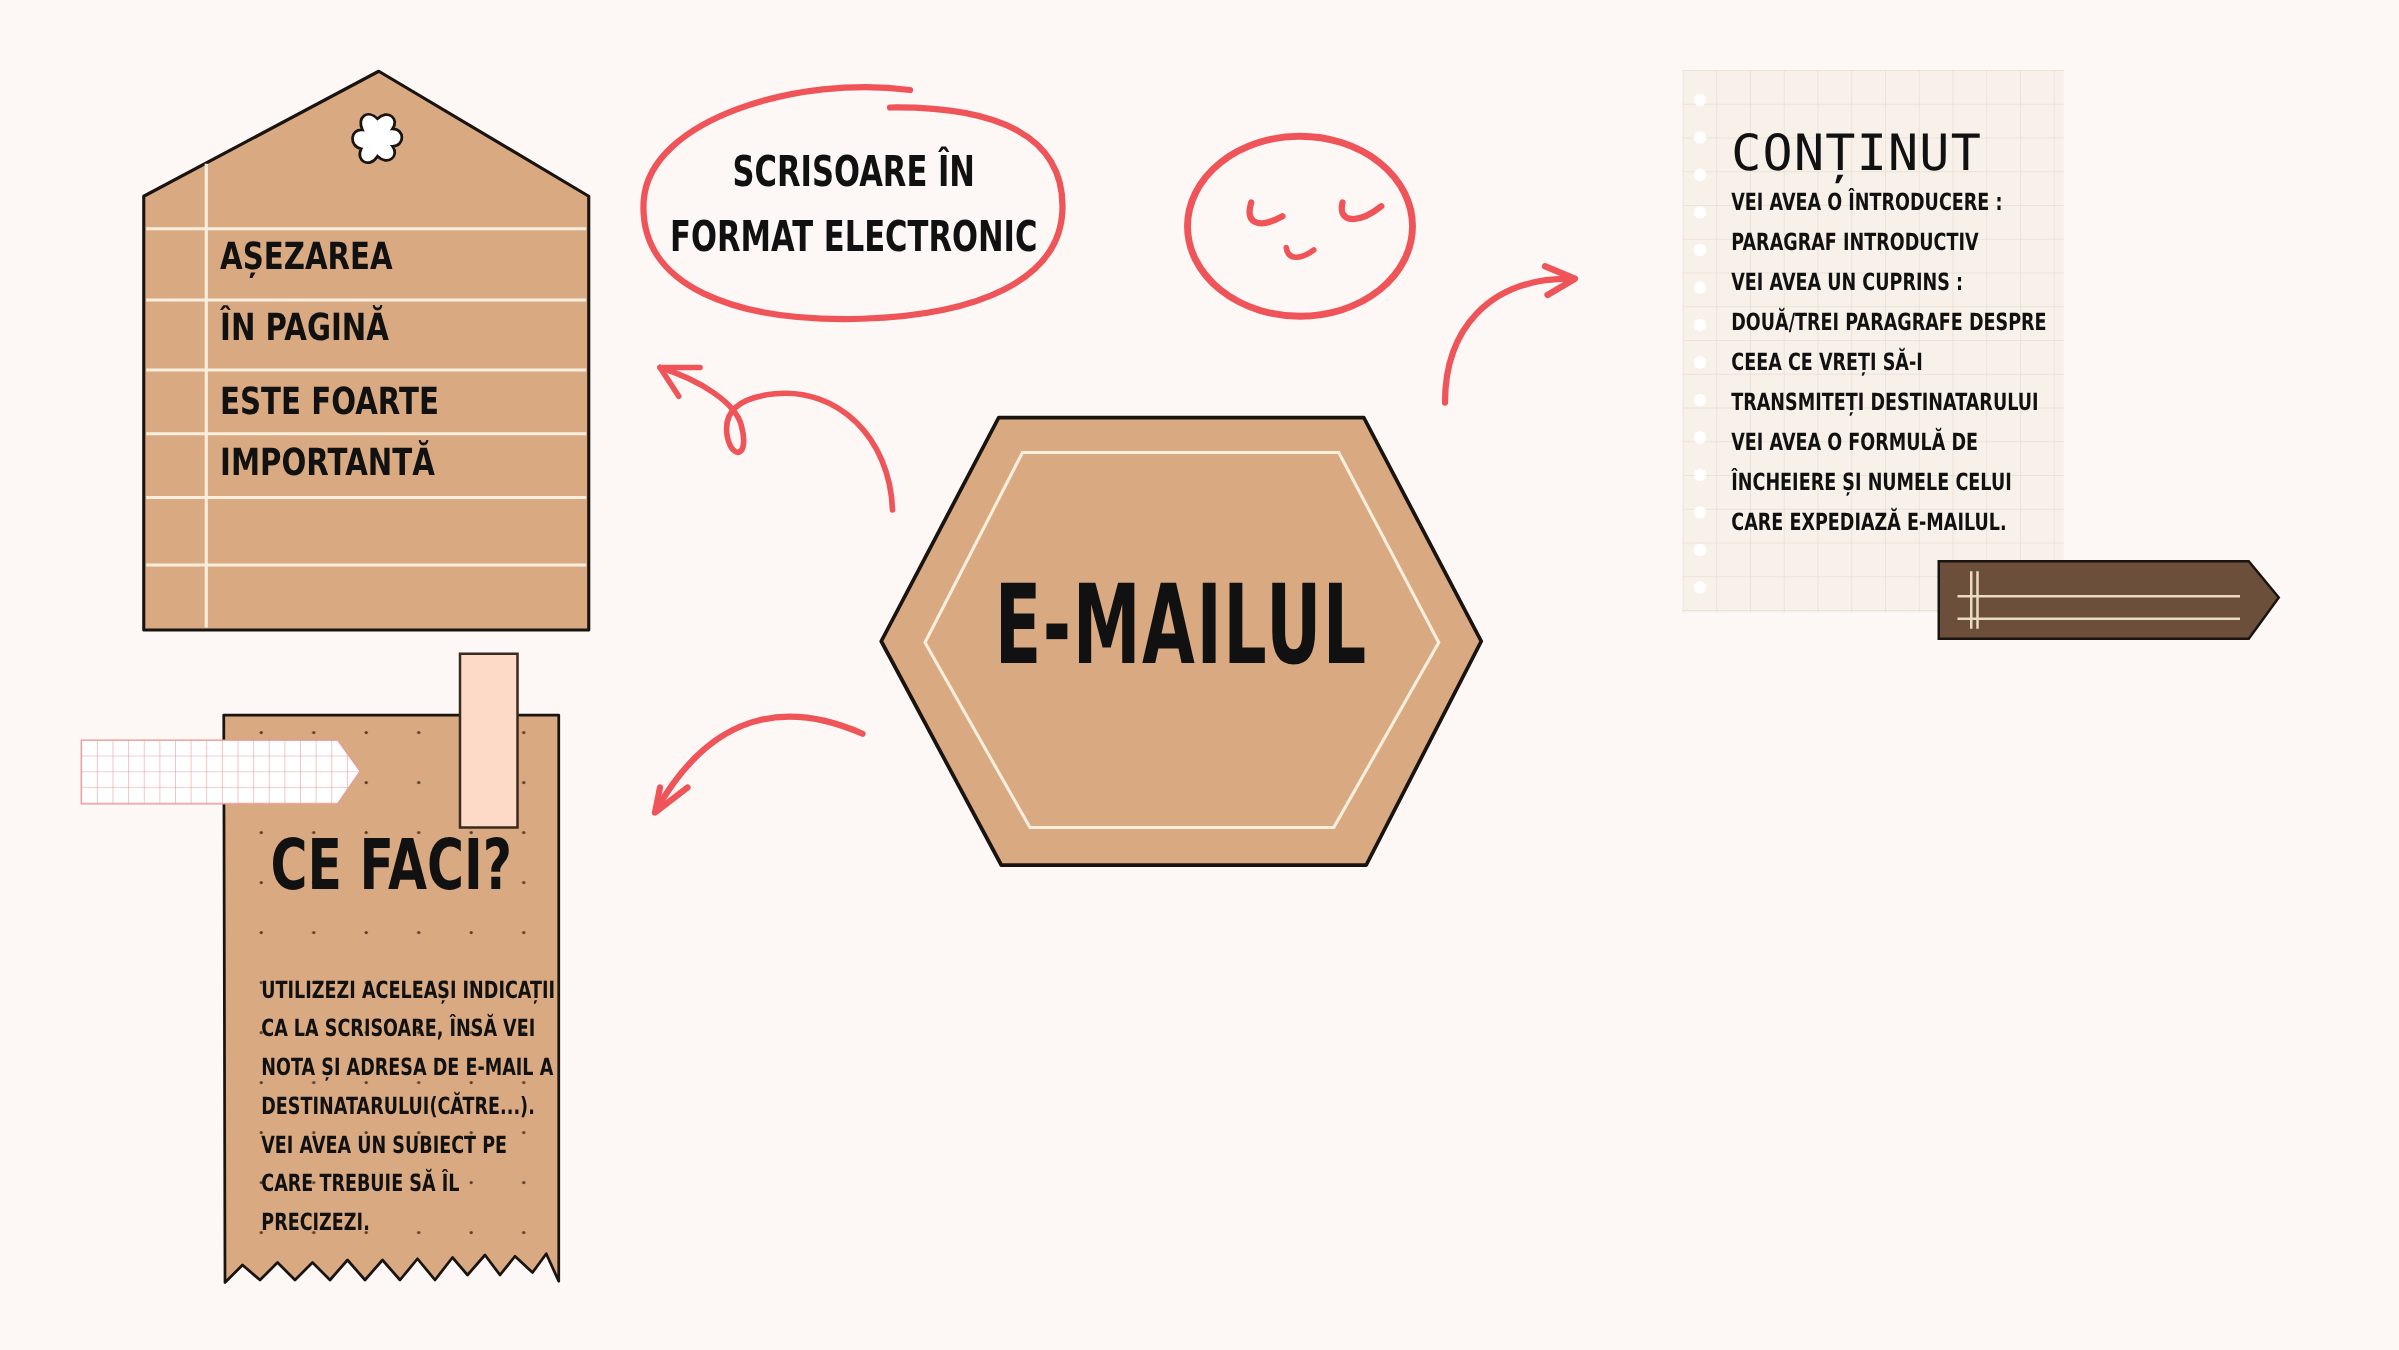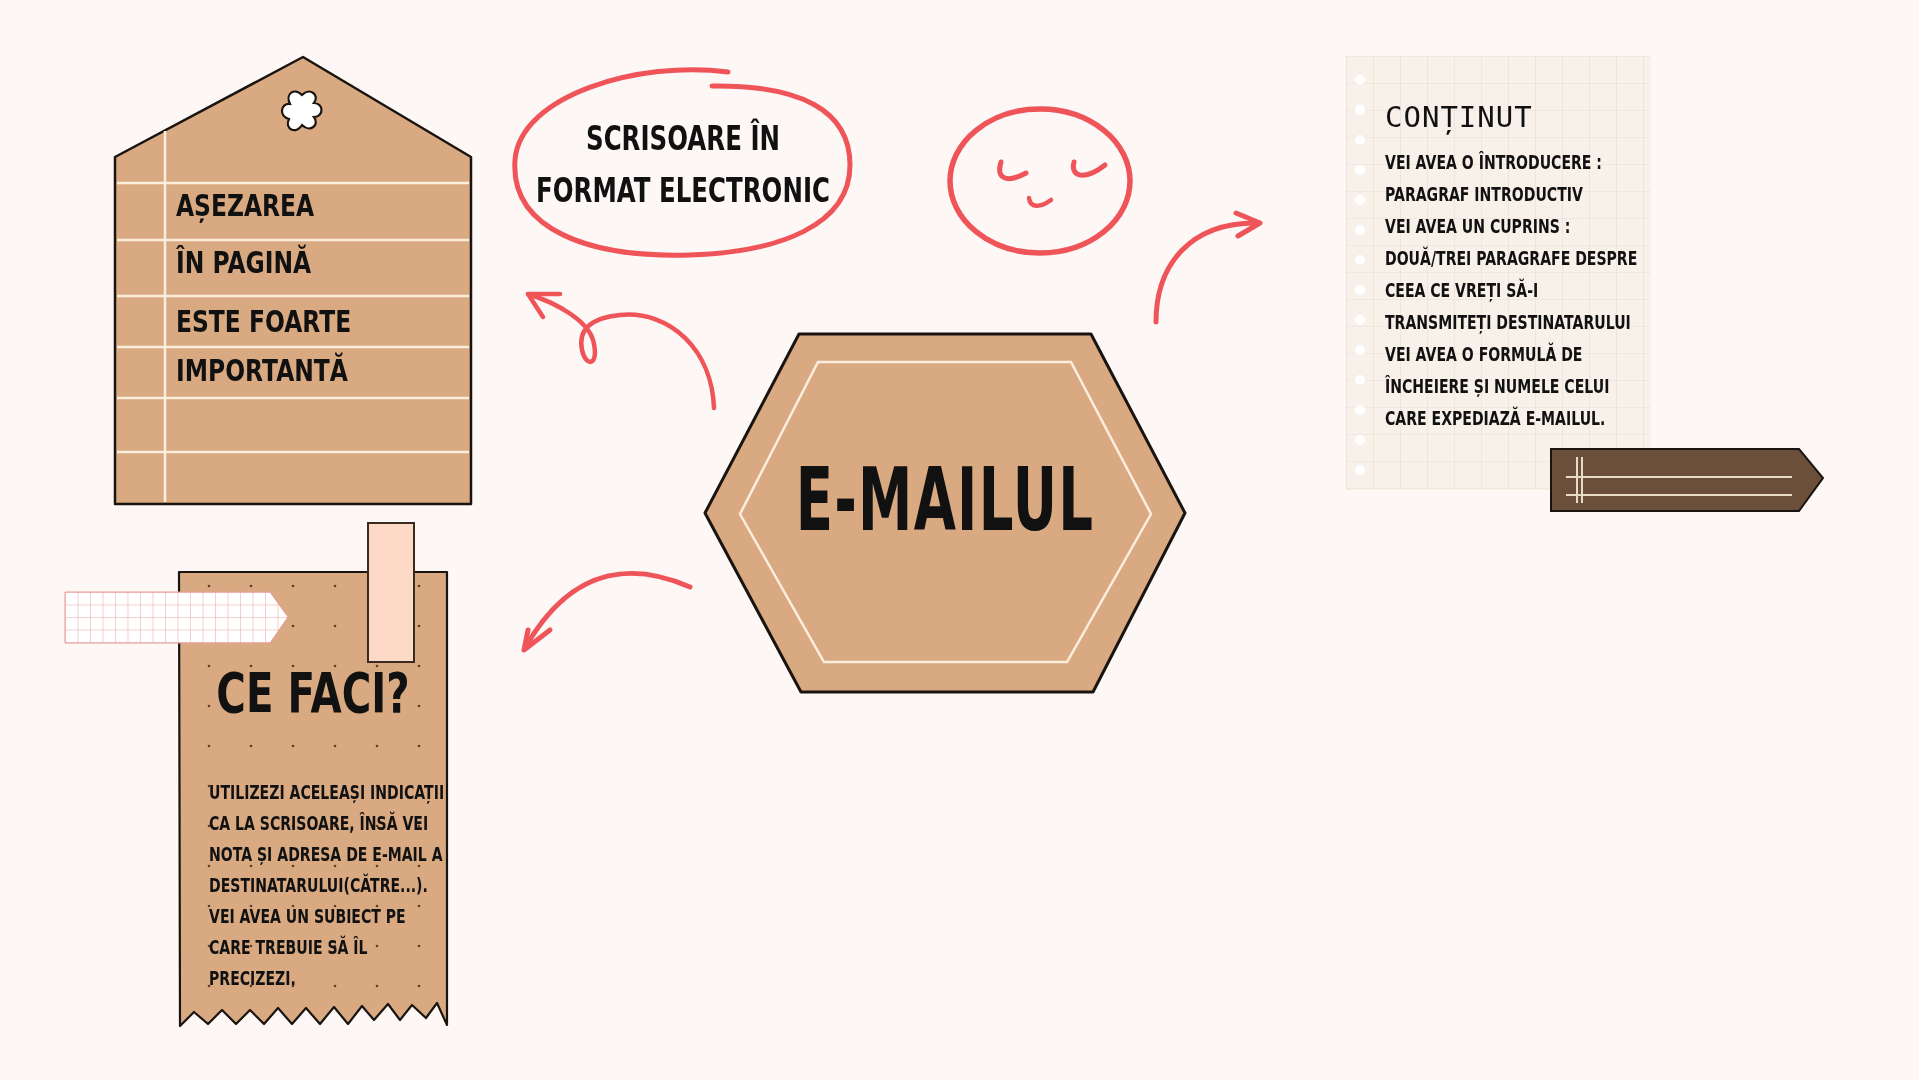--- a/index.html
+++ b/index.html
@@ -15,21 +15,21 @@
     font-weight: bold; text-transform: uppercase;
     letter-spacing: 0px; white-space: nowrap;
   }
   .house-line { font-size: 30px; transform: scaleX(0.78); transform-origin: left top; }
   .bubble-line { font-size: 34px; transform: scaleX(0.72); transform-origin: center top; text-align: center; width: 440px; }
   .hex-title { font-size: 88px; transform: scaleX(0.62); transform-origin: center top; text-align: center; width: 600px; letter-spacing: 2px; }
   .receipt-title { font-size: 56px; transform: scaleX(0.72); transform-origin: center top; text-align: center; width: 300px; }
   .receipt-line { font-size: 19px; transform: scaleX(0.74); transform-origin: left top; }
   .notepad-title {
     font-family: "DejaVu Sans Mono", monospace; font-weight: normal;
-    font-size: 29px; letter-spacing: 1px; text-align: right;
+    font-size: 40px; letter-spacing: 1px; text-align: right;
   }
   .notepad-line { font-size: 19px; transform: scaleX(0.74); transform-origin: left top; }
 </style>
 </head>
 <body>
 
 <svg class="canvas" width="1919" height="1080" viewBox="0 0 1919 1080">
   <defs>
     <pattern id="nbgrid" x="1346" y="56" width="27" height="27" patternUnits="userSpaceOnUse">
       <path d="M27 0 L0 0 0 27" fill="none" stroke="#e8ddd3" stroke-width="1.2"></path>

